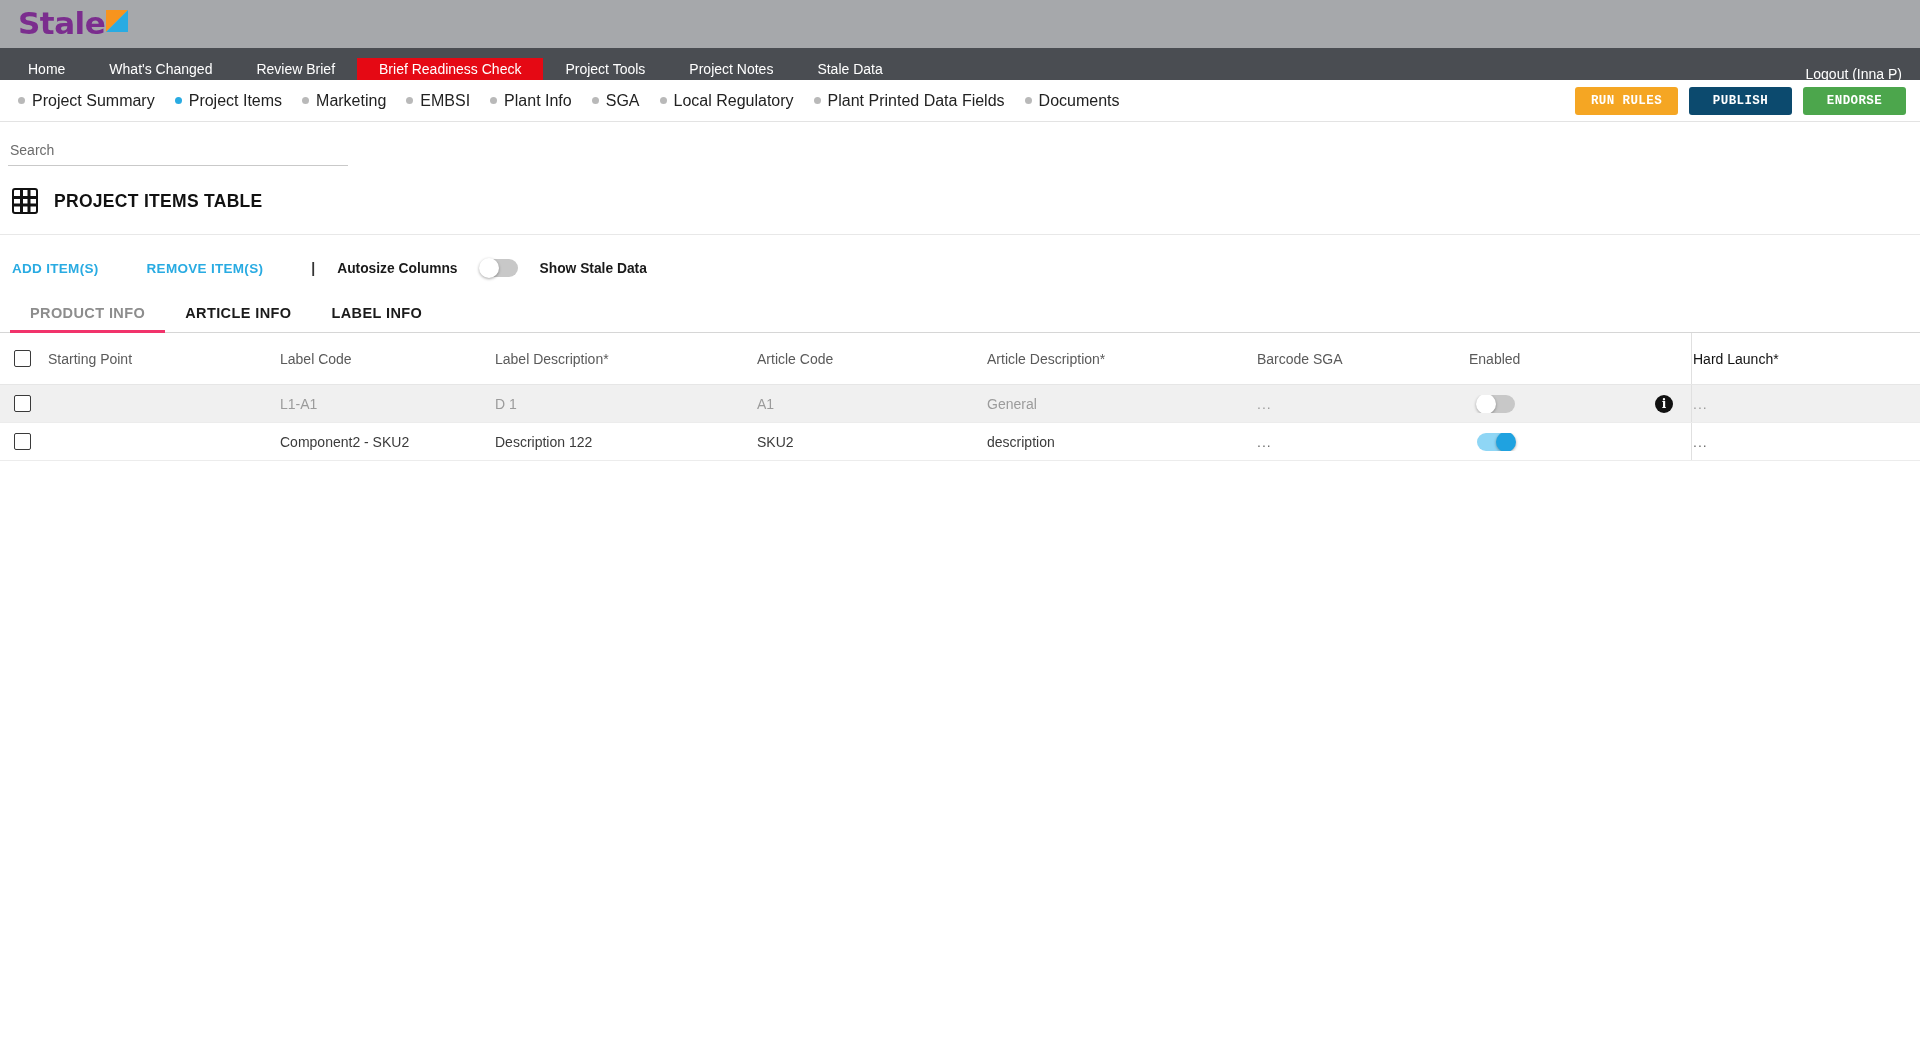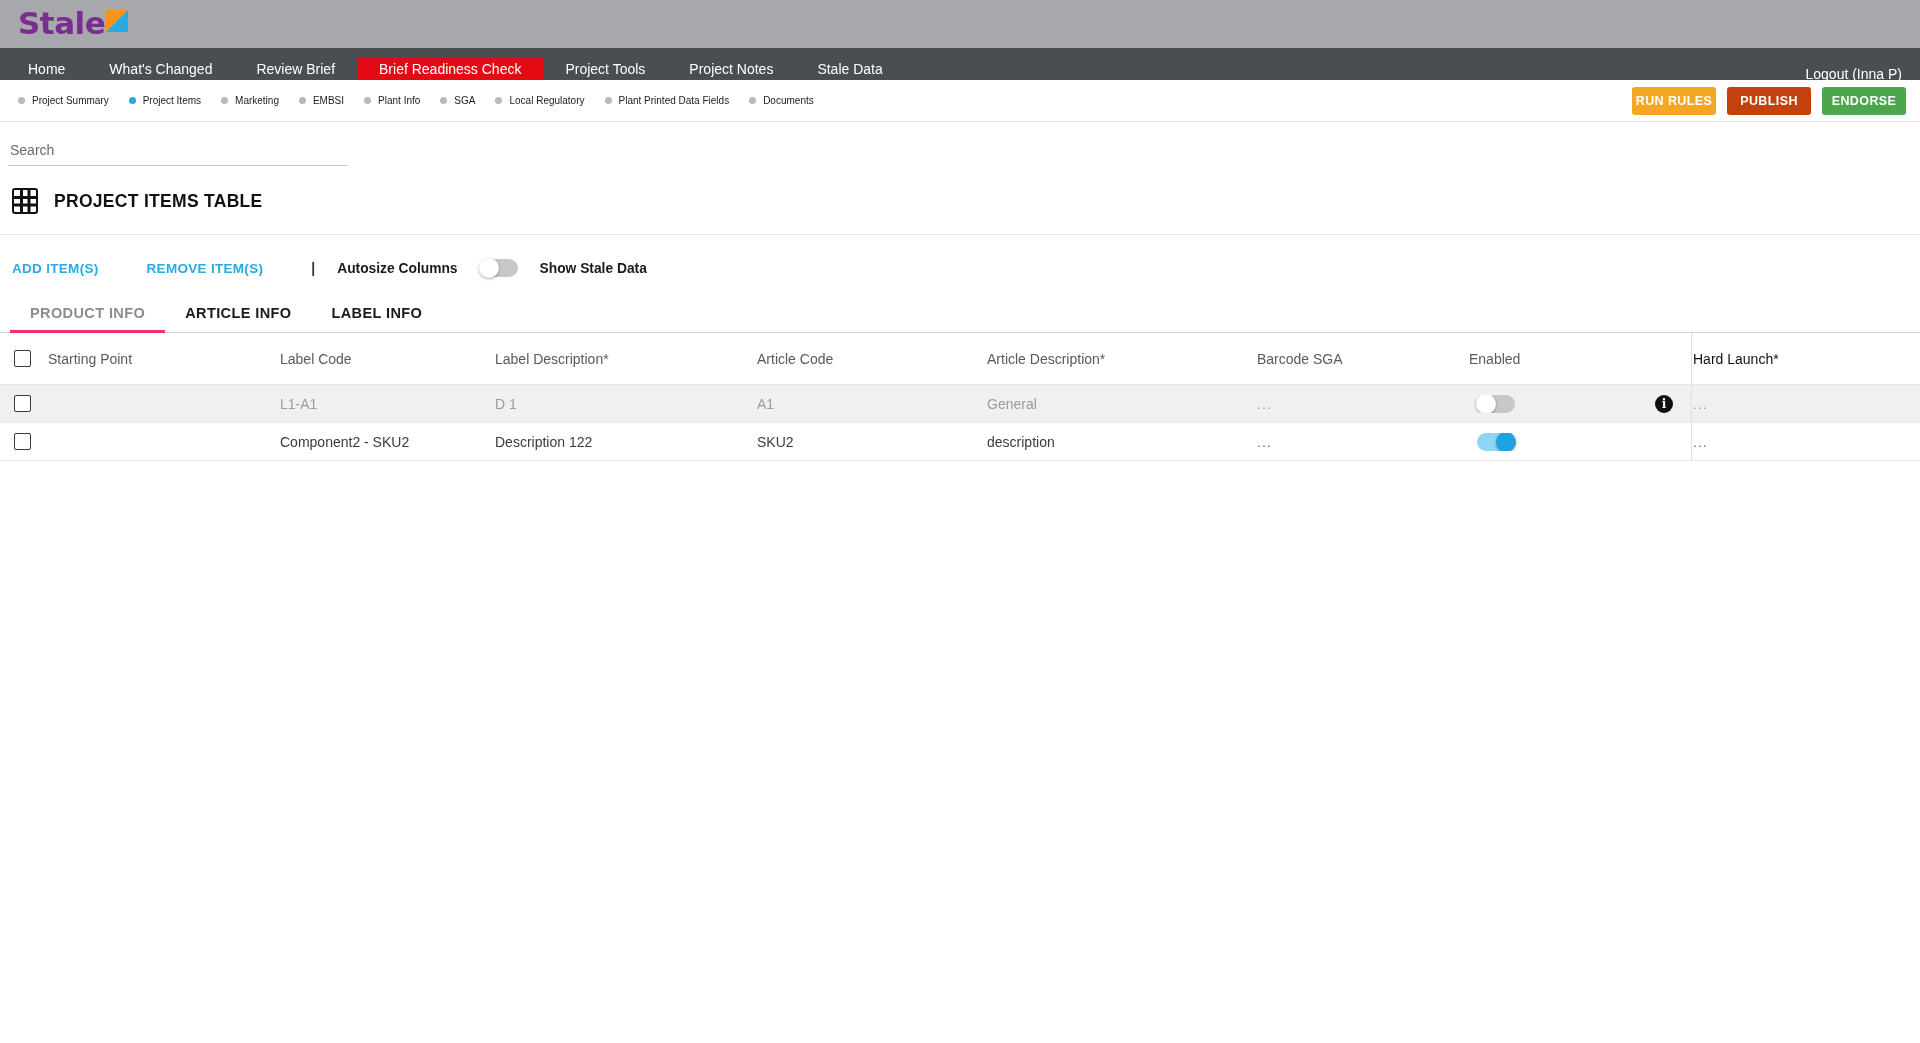--- a/index.html
+++ b/index.html
@@ -101,21 +101,21 @@
     border-bottom: 1px solid #e3e3e3;
     display: flex;
     align-items: center;
     padding-left: 8px;
     position: relative;
   }
   .subnav-item {
     display: flex;
     align-items: center;
     padding: 0 10px;
-    font-size: 10px;
+    font-size: 16px;
     color: #222;
     white-space: nowrap;
     cursor: pointer;
   }
   .dot {
     width: 7px; height: 7px;
     border-radius: 50%;
     background: #b9b9b9;
     margin-right: 7px;
     flex: none;
@@ -127,27 +127,27 @@
     display: flex;
     gap: 11px;
   }
   .btn {
     border: none;
     color: #ffffff;
     font-size: 12.5px;
     font-weight: bold;
     letter-spacing: 0.4px;
     padding: 7px 0;
-    width: 84px;
+    width: 103px;
     border-radius: 3px;
     cursor: pointer;
-    font-family: Liberation Sans, sans-serif;
+    font-family: Liberation Mono, monospace;
   }
   .btn-run { background: #f5a623; }
-  .btn-publish { background: #c2410c; }
+  .btn-publish { background: #0c4a6e; }
   .btn-endorse { background: #4ca64c; }
 
   
   .search-wrap {
     padding: 16px 0 0 8px;
   }
   .search-input {
     width: 340px;
     border: none;
     border-bottom: 1px solid #c9c9c9;

